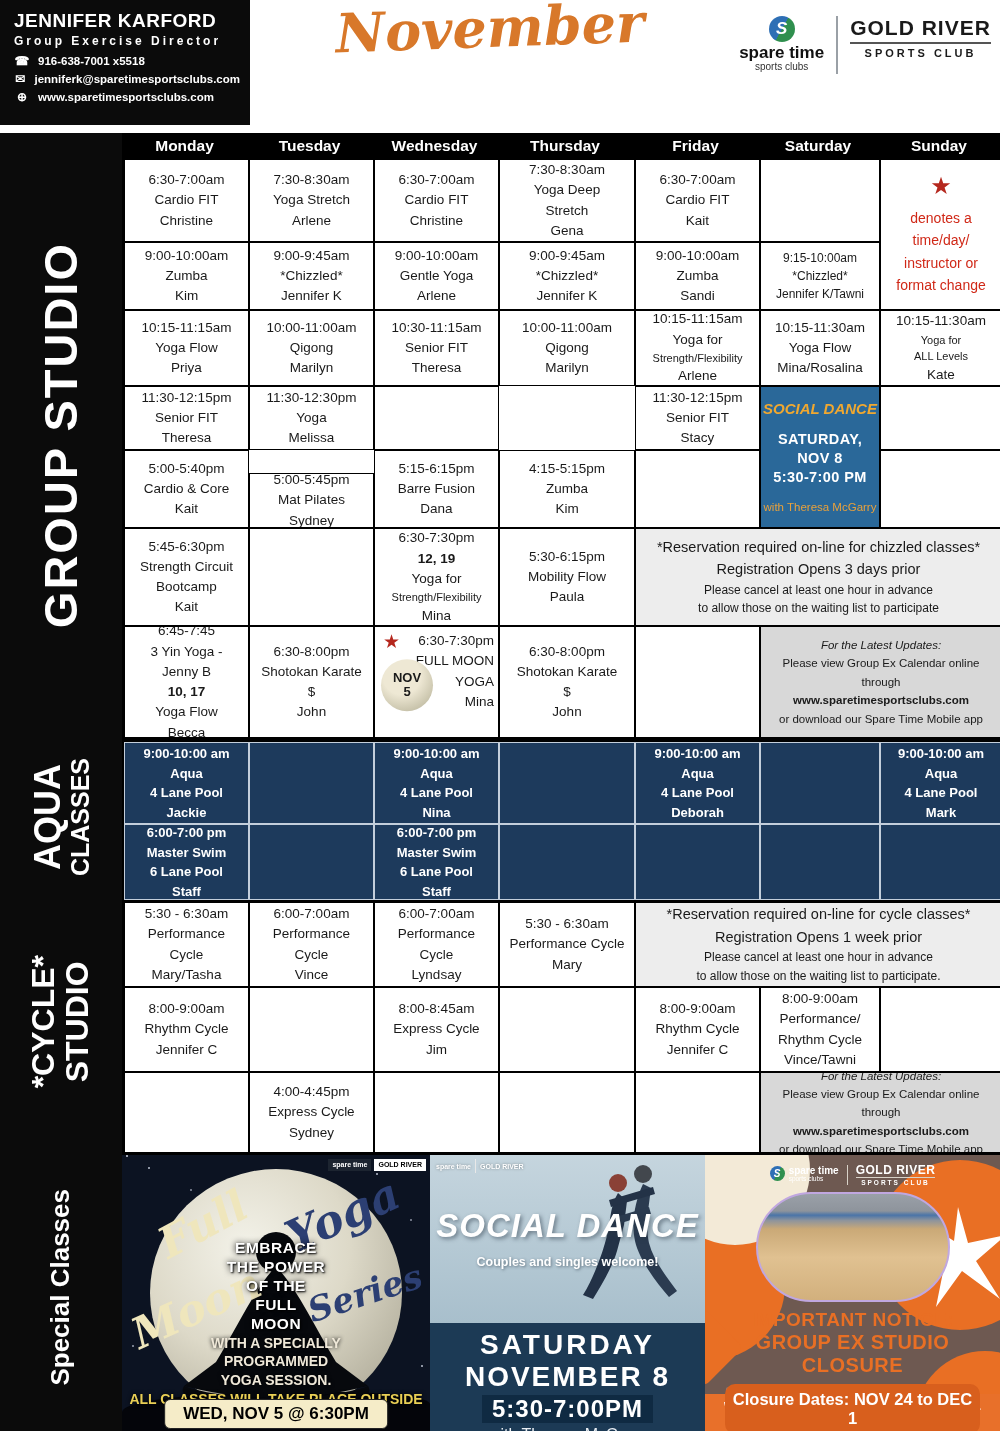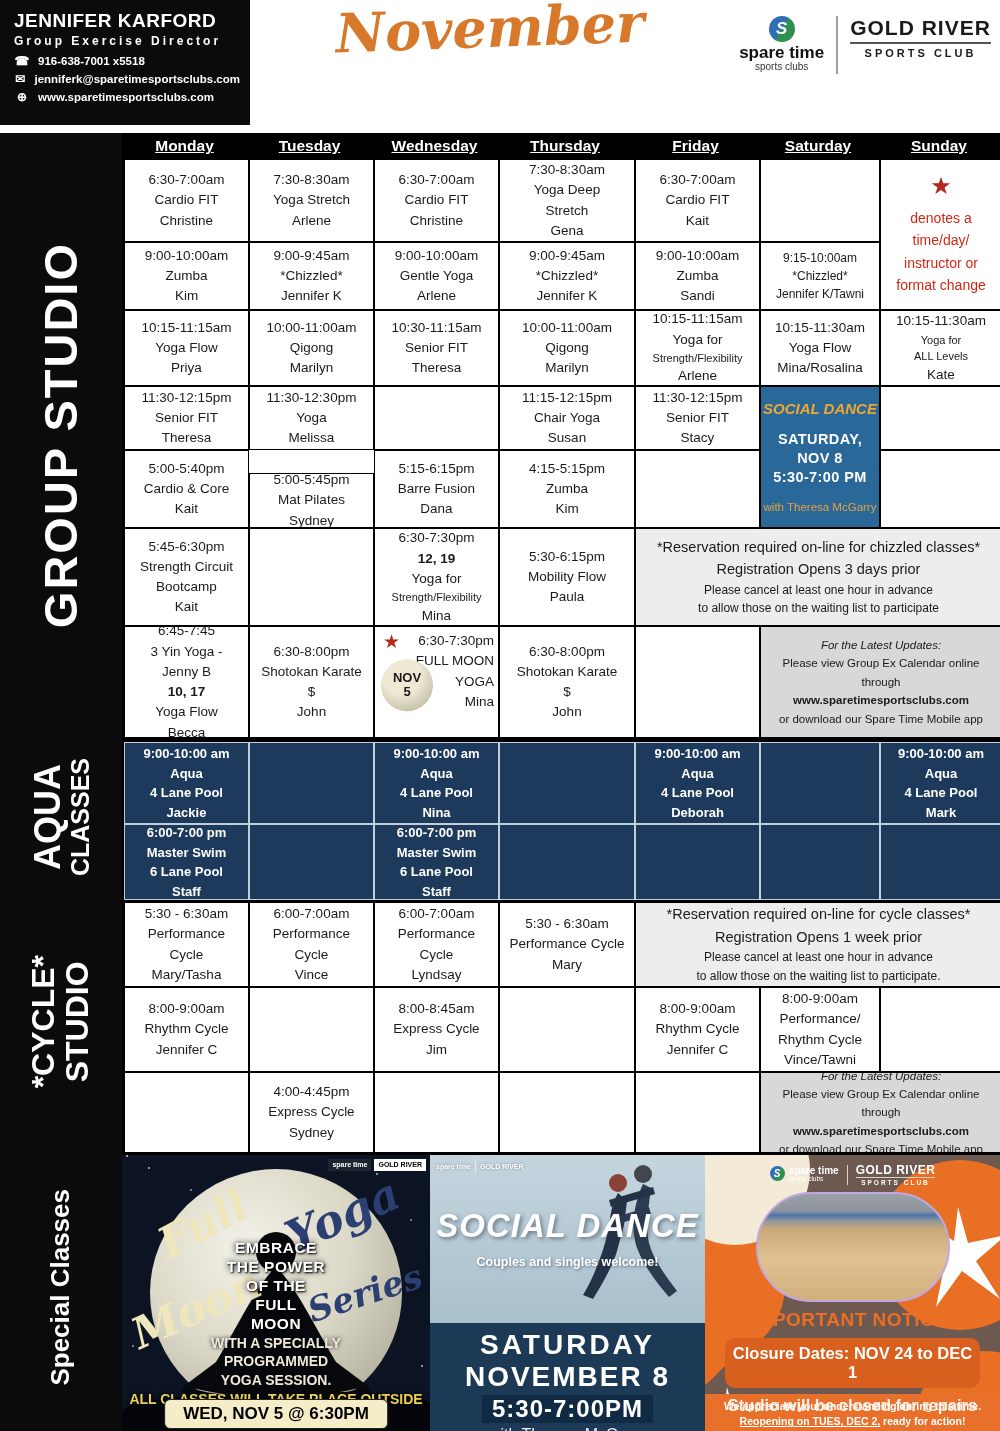--- a/index.html
+++ b/index.html
@@ -205,21 +205,21 @@
             <span class="lg2">STUDIO</span>
           </div>
         </div>
         <div class="railblk" style="height: 281px;">
           <div class="vl">
             <span class="sp">Special Classes</span>
           </div>
         </div>
       </aside>
     <main class="content">
-      <div class="dayhead" id="dayhead" style="grid-template-columns: 125px 125px 125px 136px 125px 120px 122px; text-decoration: underline;">
+      <div class="dayhead" id="dayhead" style="grid-template-columns: 125px 125px 125px 136px 125px 120px 122px;">
           <div class="dayname">Monday</div>
           <div class="dayname">Tuesday</div>
           <div class="dayname">Wednesday</div>
           <div class="dayname">Thursday</div>
           <div class="dayname">Friday</div>
           <div class="dayname">Saturday</div>
           <div class="dayname">Sunday</div>
         </div>
       <div id="sections">
           <div class="sec group-studio" style="grid-template-columns: 125px 125px 125px 136px 125px 120px 122px; grid-template-rows: 83px 68px 76px 64px 78px 98px 112px;">
@@ -328,25 +328,20 @@
               <div class="ln ">11:30-12:15pm</div>
               <div class="ln ">Senior FIT</div>
               <div class="ln ">Theresa</div>
             </div>
             <div class="cell " style="grid-area: 4 / 2 / span 1 / span 1;">
               <div class="ln ">11:30-12:30pm</div>
               <div class="ln ">Yoga</div>
               <div class="ln ">Melissa</div>
             </div>
             <div class="cell " style="grid-area: 4 / 3 / span 1 / span 1;"></div>
-            <div class="cell " style="grid-area: 4 / 4 / span 1 / span 1;">
-              <div class="ln ">11:15-12:15pm</div>
-              <div class="ln ">Chair Yoga</div>
-              <div class="ln ">Susan</div>
-            </div>
             <div class="cell " style="grid-area: 4 / 5 / span 1 / span 1;">
               <div class="ln ">11:30-12:15pm</div>
               <div class="ln ">Senior FIT</div>
               <div class="ln ">Stacy</div>
             </div>
             <div class="cell social" style="grid-area: 4 / 6 / span 2 / span 1;">
               <div class="ln sd-title">SOCIAL DANCE</div>
               <div class="ln sd-main">SATURDAY,</div>
               <div class="ln sd-main">NOV 8</div>
               <div class="ln sd-main">5:30-7:00 PM</div>
@@ -632,20 +627,21 @@
               <div class="pl3-t1"><span>spare time</span><small>sports clubs</small></div>
             </div>
             <div class="pl3-div"></div>
             <div class="pl3-gr">
               <div class="a">GOLD RIVER</div>
               <div class="b">SPORTS CLUB</div>
             </div>
           </div>
           <div class="oval"></div>
           <div class="pc-n1">IMPORTANT NOTICE:</div>
+          <div class="pc-n2">GROUP EX STUDIO CLOSURE</div>
           <div class="pc-pill">Closure Dates: NOV 24 to DEC 1</div>
           <div class="pc-closed">Studio will be closed for repairs</div>
           <div class="pc-strip">
             <div>We appreciate your understanding during this time.</div>
             <div><span class="u">Reopening on TUES, DEC 2,</span><span> ready for action!</span></div>
           </div>
         </div>
 
       </div>
     </main>

